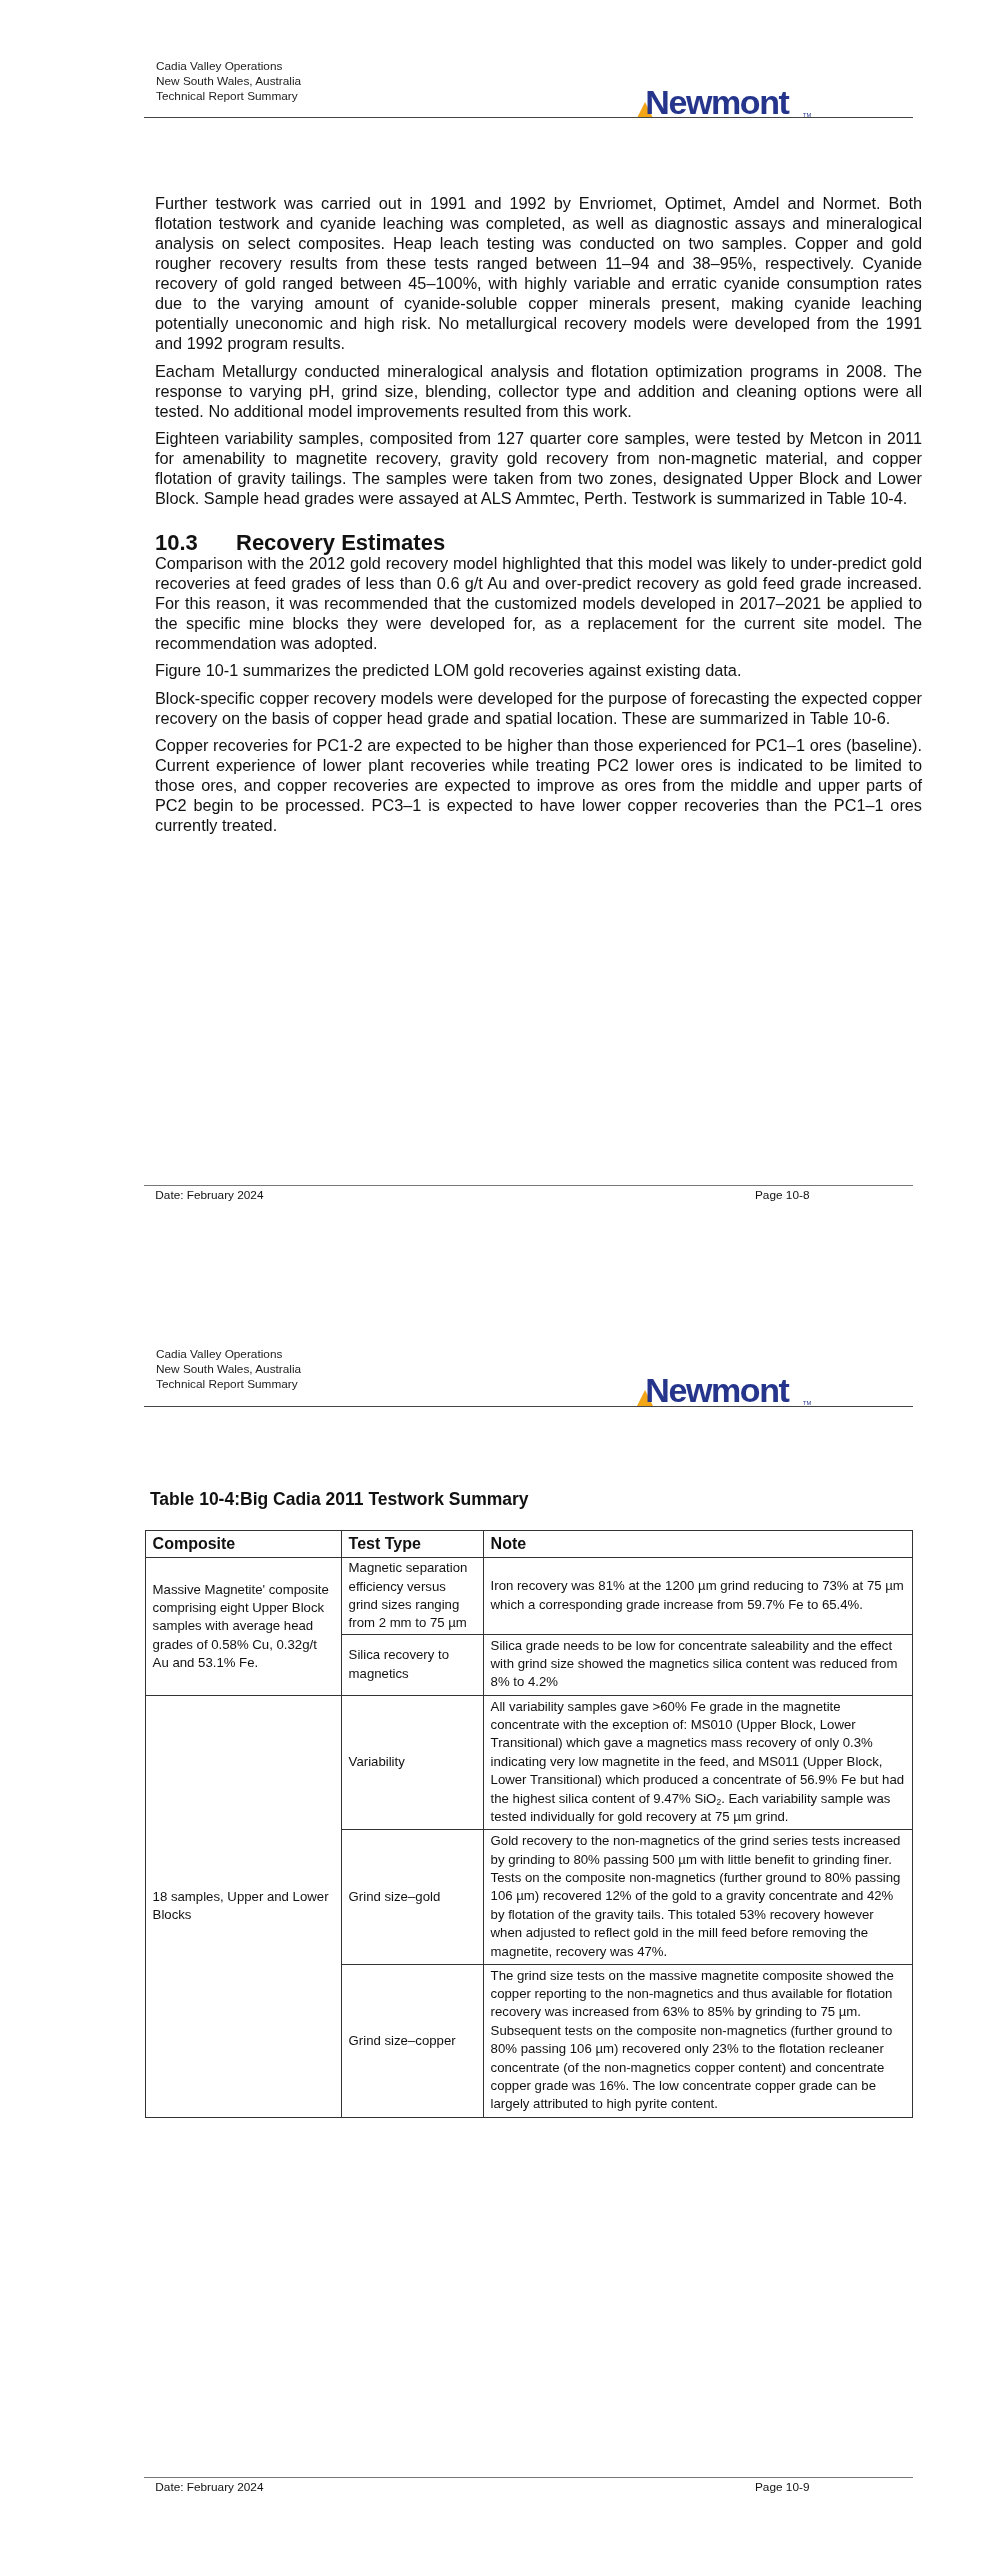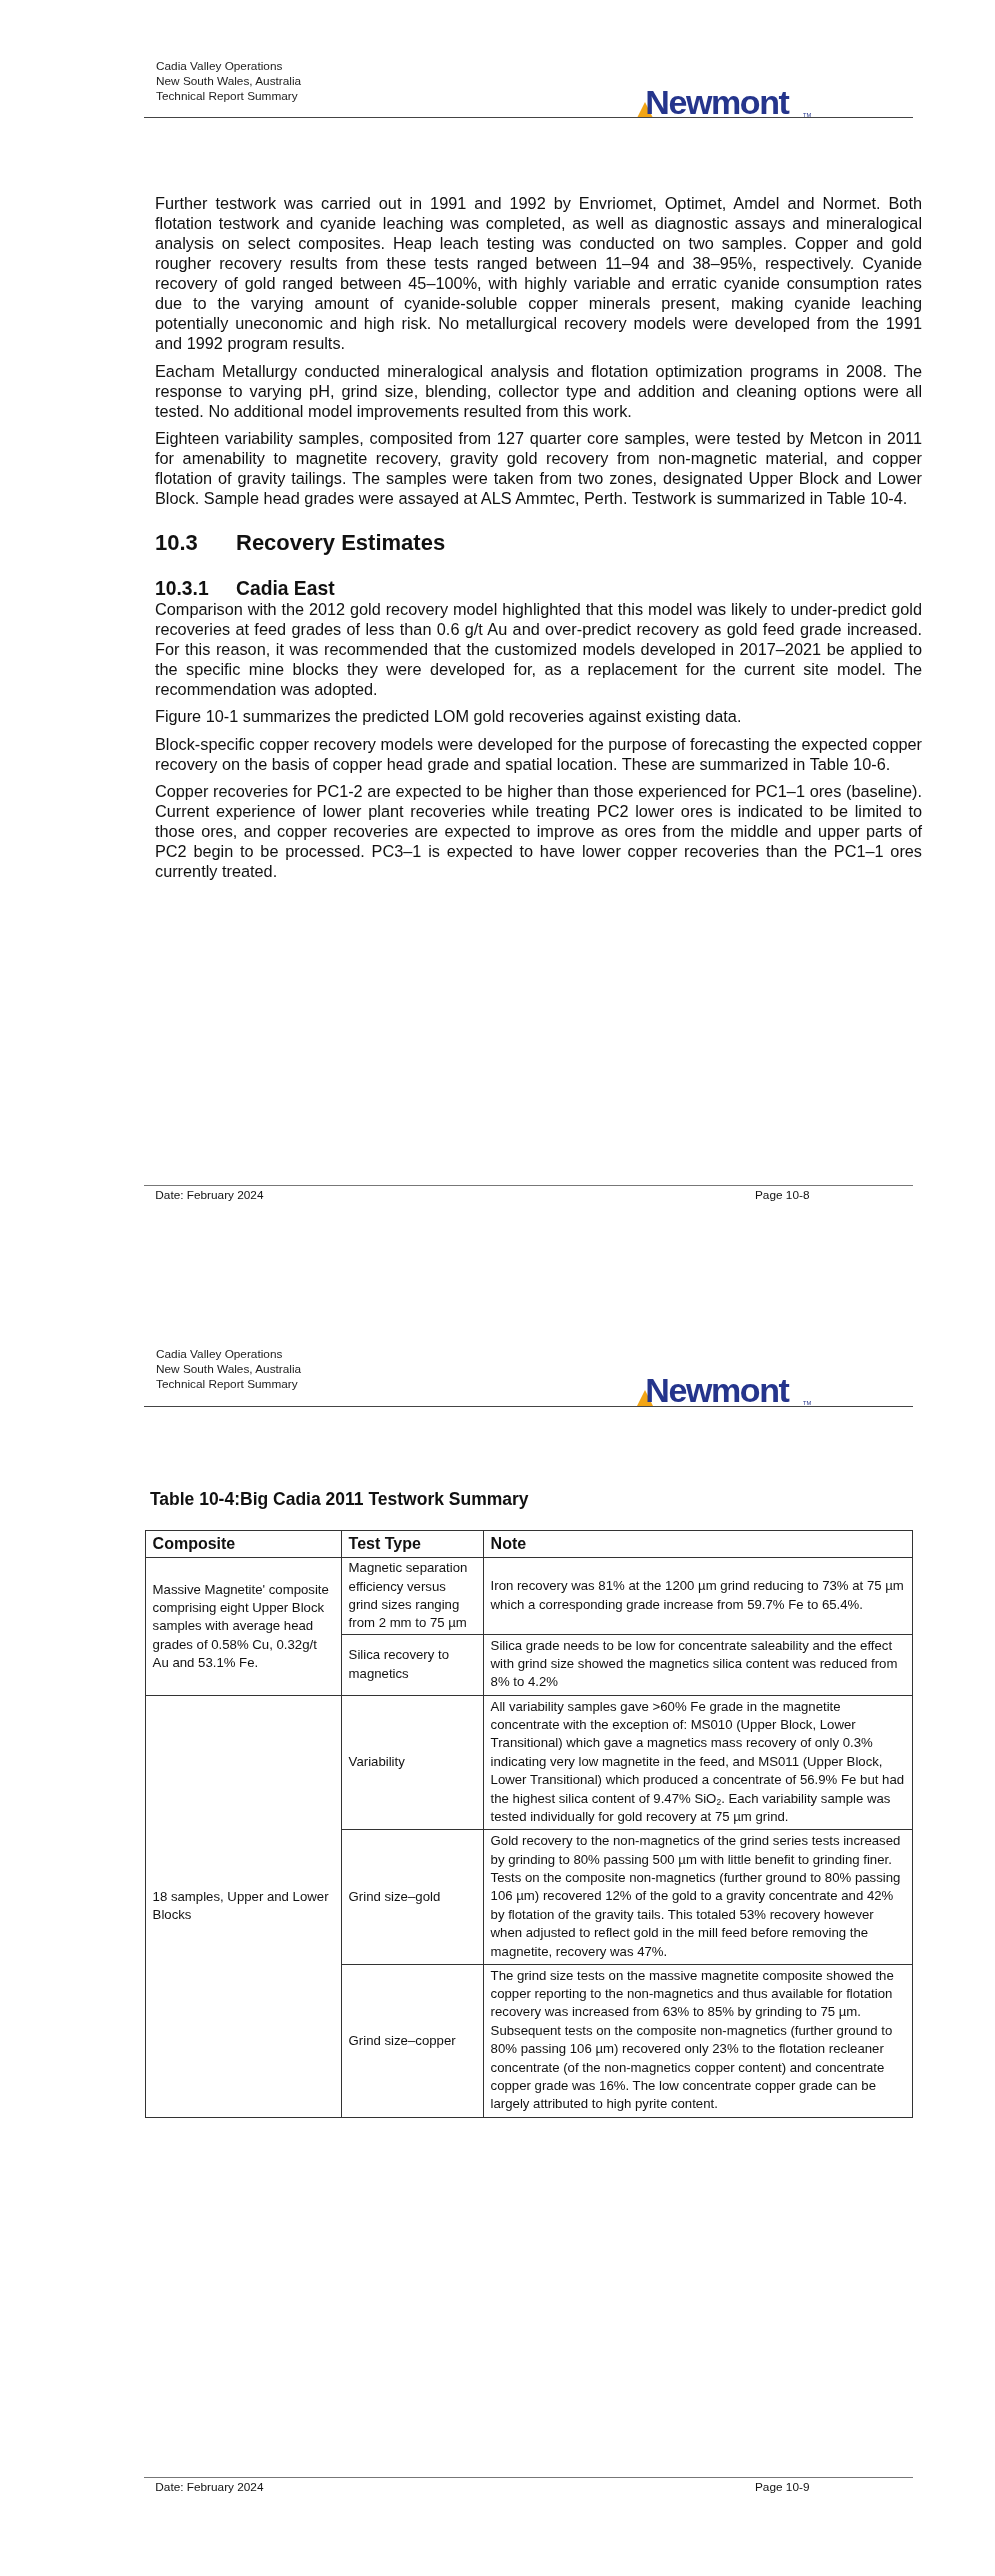--- a/index.html
+++ b/index.html
@@ -48,23 +48,20 @@
   </div>
   <div class="hrule" style="top:117px;"></div>
 
   <div class="content" style="top:193px;">
     <p>Further testwork was carried out in 1991 and 1992 by Envriomet, Optimet, Amdel and Normet. Both flotation testwork and cyanide leaching was completed, as well as diagnostic assays and mineralogical analysis on select composites.  Heap leach testing was conducted on two samples. Copper and gold rougher recovery results from these tests ranged between 11–94 and 38–95%, respectively.  Cyanide recovery of gold ranged between 45–100%, with highly variable and erratic cyanide consumption rates due to the varying amount of cyanide-soluble copper minerals present, making cyanide leaching potentially uneconomic and high risk.  No metallurgical recovery models were developed from the 1991 and 1992 program results.</p>
     <p>Eacham Metallurgy conducted mineralogical analysis and flotation optimization programs in 2008. The response to varying pH, grind size, blending, collector type and addition and cleaning options were all tested.  No additional model improvements resulted from this work.</p>
     <p>Eighteen variability samples, composited from 127 quarter core samples, were tested by Metcon in 2011 for amenability to magnetite recovery, gravity gold recovery from non-magnetic material, and copper flotation of gravity tailings.  The samples were taken from two zones, designated Upper Block and Lower Block.  Sample head grades were assayed at ALS Ammtec, Perth. Testwork is summarized in Table 10-4.</p>
 
     <div class="h2">
       <span class="num">10.3</span><span>Recovery Estimates</span>
-    </div>
-    <div class="h3">
-      <span class="num">10.3.1</span><span>Cadia East</span>
     </div>
 
     <p>Comparison with the 2012 gold recovery model highlighted that this model was likely to under-predict gold recoveries at feed grades of less than 0.6 g/t Au and over-predict recovery as gold feed grade increased.  For this reason, it was recommended that the customized models developed in 2017–2021 be applied to the specific mine blocks they were developed for, as a replacement for the current site model.  The recommendation was adopted.</p>
     <p>Figure 10-1 summarizes the predicted LOM gold recoveries against existing data.</p>
     <p>Block-specific copper recovery models were developed for the purpose of forecasting the expected copper recovery on the basis of copper head grade and spatial location.  These are summarized in Table 10-6.</p>
     <p>Copper recoveries for PC1-2 are expected to be higher than those experienced for PC1–1 ores (baseline).  Current experience of lower plant recoveries while treating PC2 lower ores is indicated to be limited to those ores, and copper recoveries are expected to improve as ores from the middle and upper parts of PC2 begin to be processed.  PC3–1 is expected to have lower copper recoveries than the PC1–1 ores currently treated.</p>
   </div>
 
   <div class="ftr" style="top:1185px;">
     <span class="date">Date:  February 2024</span>

